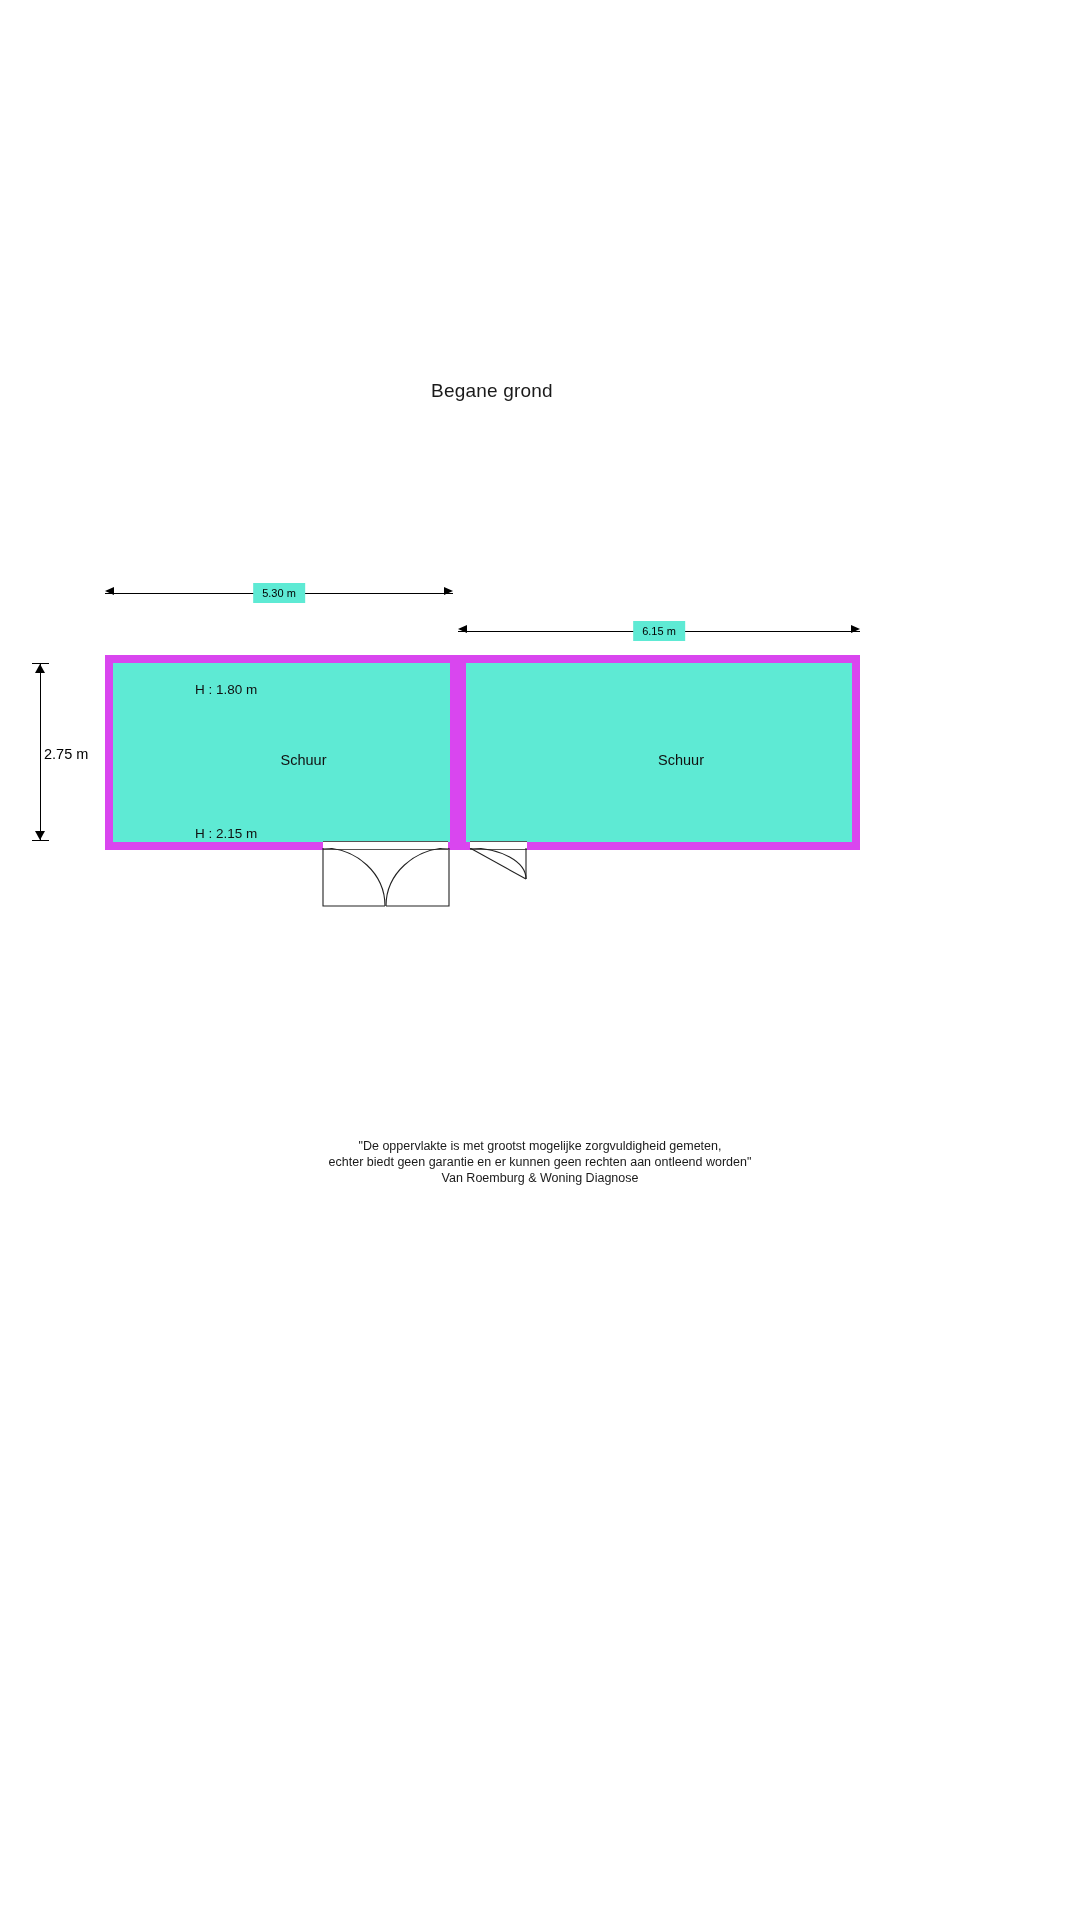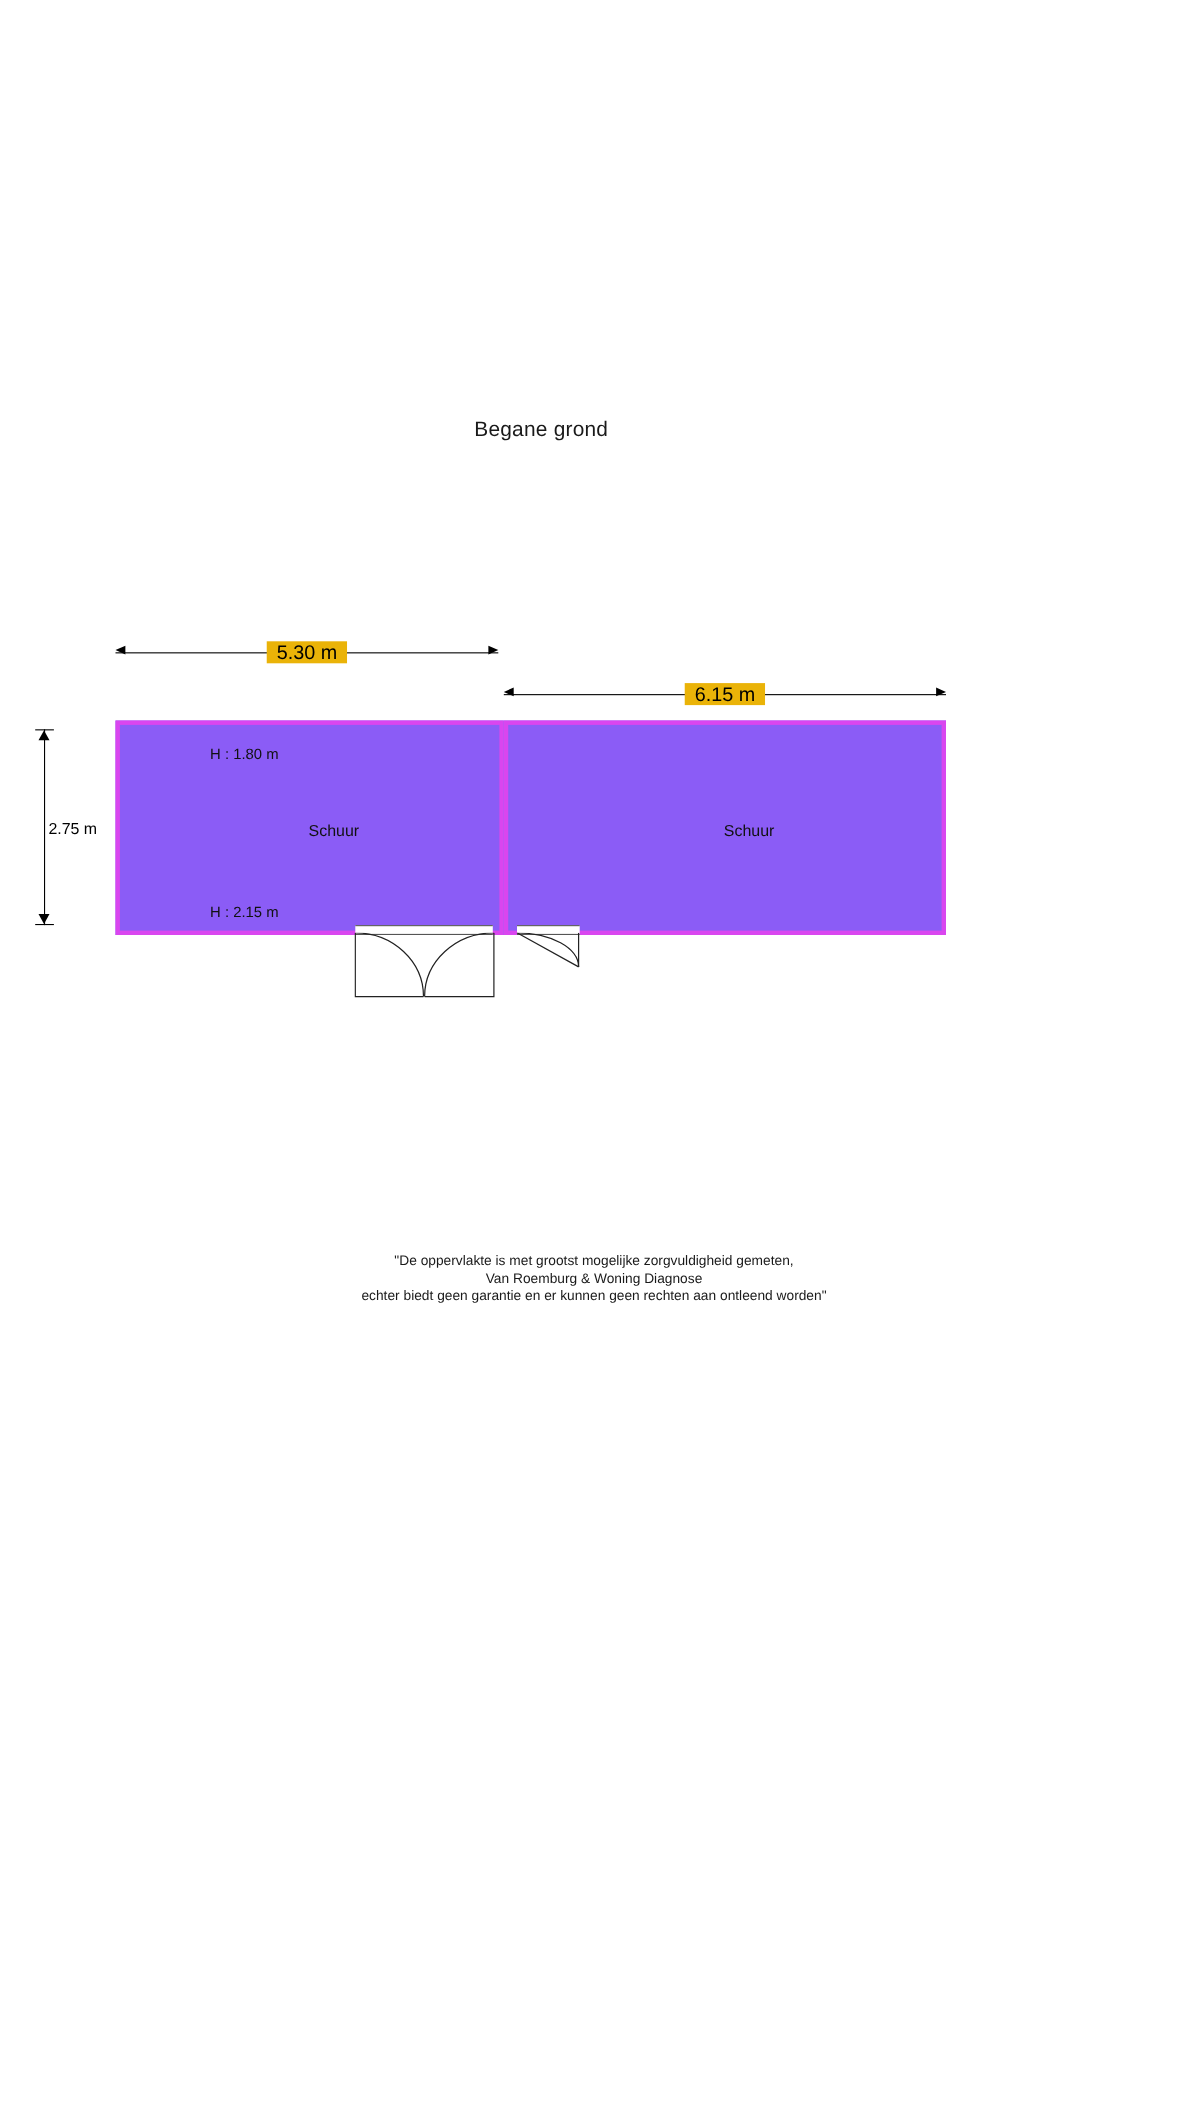--- a/index.html
+++ b/index.html
@@ -56,23 +56,23 @@
   }
   .dim-h .arrow-r {
     right: 0;
     border-left: 9px solid #000;
   }
   .dim-h .label {
     position: absolute;
     top: 0;
     left: 50%;
     transform: translateX(-50%);
-    background: #eab308;
+    background: #5eead4;
     padding: 0 9px;
-    font-size: 18px;
+    font-size: 11px;
     line-height: 20px;
     color: #000;
     white-space: nowrap;
   }
 
   
   .dim-v {
     position: absolute;
     width: 20px;
   }
@@ -117,22 +117,22 @@
     color: #000;
     white-space: nowrap;
   }
 
   
   .plan {
     position: absolute;
   }
   .room {
     position: absolute;
-    background: #8b5cf6;
-    border: 4px solid #d946ef;
+    background: #5eead4;
+    border: 8px solid #d946ef;
     box-sizing: border-box;
   }
   .room-label {
     position: absolute;
     left: 0;
     right: 0;
     text-align: center;
     font-size: 14.5px;
     color: #111;
     padding-left: 44px;
@@ -222,15 +222,15 @@
   <svg class="door-swing" style="left:469px; top:848px;" width="60" height="34" viewBox="0 0 60 34">
     <path d="M1,0 L57,31" fill="none" stroke="#222" stroke-width="1.1"></path>
     <path d="M57,31 L57,0" fill="none" stroke="#222" stroke-width="1.1"></path>
     <path d="M57,31 A56,31 0 0 0 1,0" fill="none" stroke="#222" stroke-width="1.1"></path>
   </svg>
 
 </div>
 
 <div class="disclaimer">
   <div>"De oppervlakte is met grootst mogelijke zorgvuldigheid gemeten,</div>
+  <div>echter biedt geen garantie en er kunnen geen rechten aan ontleend worden"</div>
   <div>Van Roemburg &amp; Woning Diagnose</div>
-  <div>echter biedt geen garantie en er kunnen geen rechten aan ontleend worden"</div>
 </div>
 
 </body></html>

